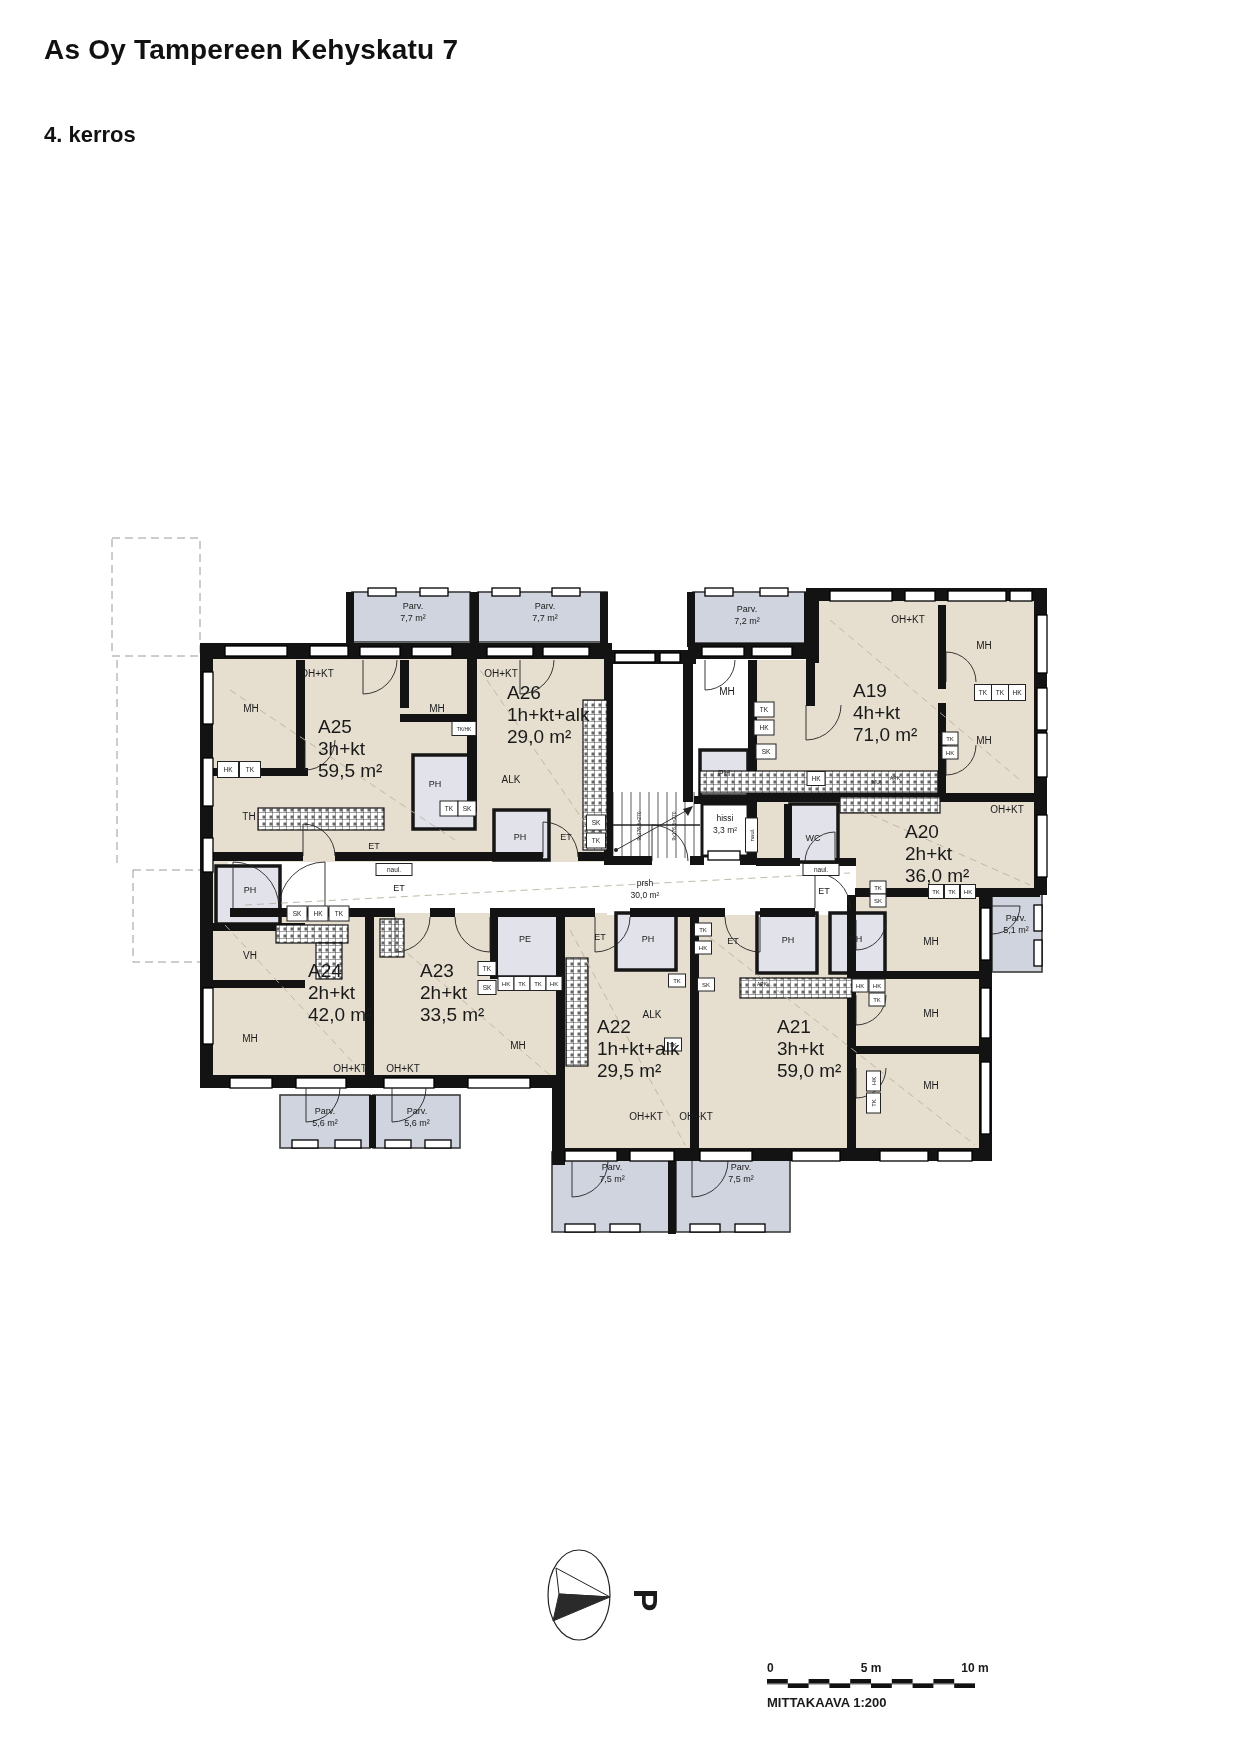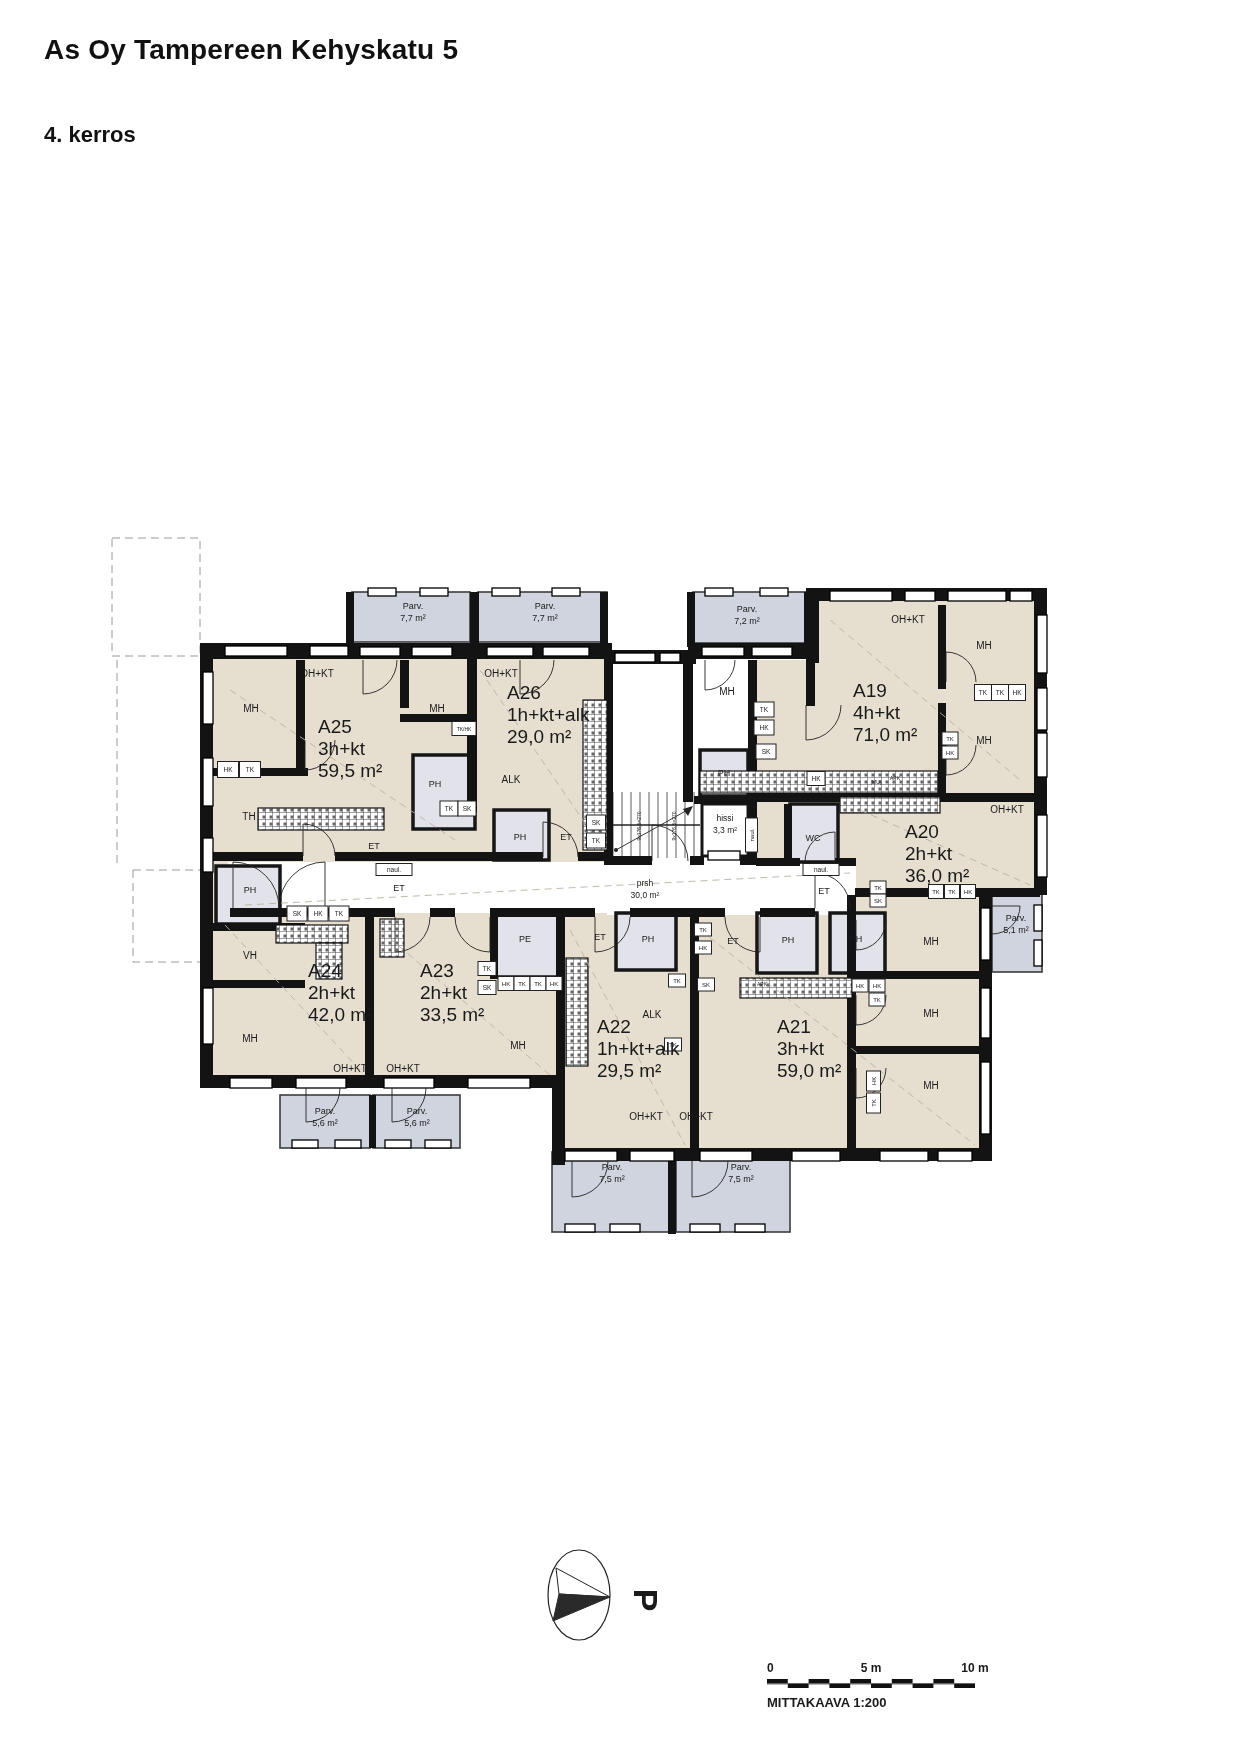--- a/index.html
+++ b/index.html
@@ -17,21 +17,21 @@
   .door{fill:none;stroke:#222;stroke-width:.9;}
   .lbox{fill:#fff;stroke:#222;stroke-width:1;}
   .dash{stroke:#b9b2a0;stroke-dasharray:7 5;stroke-width:.9;fill:none;}
   .prop{stroke:#9a9a9a;stroke-dasharray:8 5;fill:none;stroke-width:1;}
   .scl{font-size:12px;font-weight:bold;}
 </style>
 </head>
 <body>
 
 <div class="sheet">
-  <div class="title">As Oy Tampereen Kehyskatu 5</div>
+  <div class="title">As Oy Tampereen Kehyskatu 7</div>
   <div class="floor">4. kerros</div>
 
   <svg width="1240" height="1754" viewBox="0 0 1240 1754">
     <defs>
       <pattern id="mos" width="7" height="7" patternUnits="userSpaceOnUse">
         <rect width="7" height="7" fill="#fff"></rect>
         <path d="M0 0H7V7" stroke="#444" fill="none" stroke-width="1"></path>
         <rect x="3.5" y="3.5" width="3" height="3" fill="#666"></rect>
       </pattern>
     </defs>

